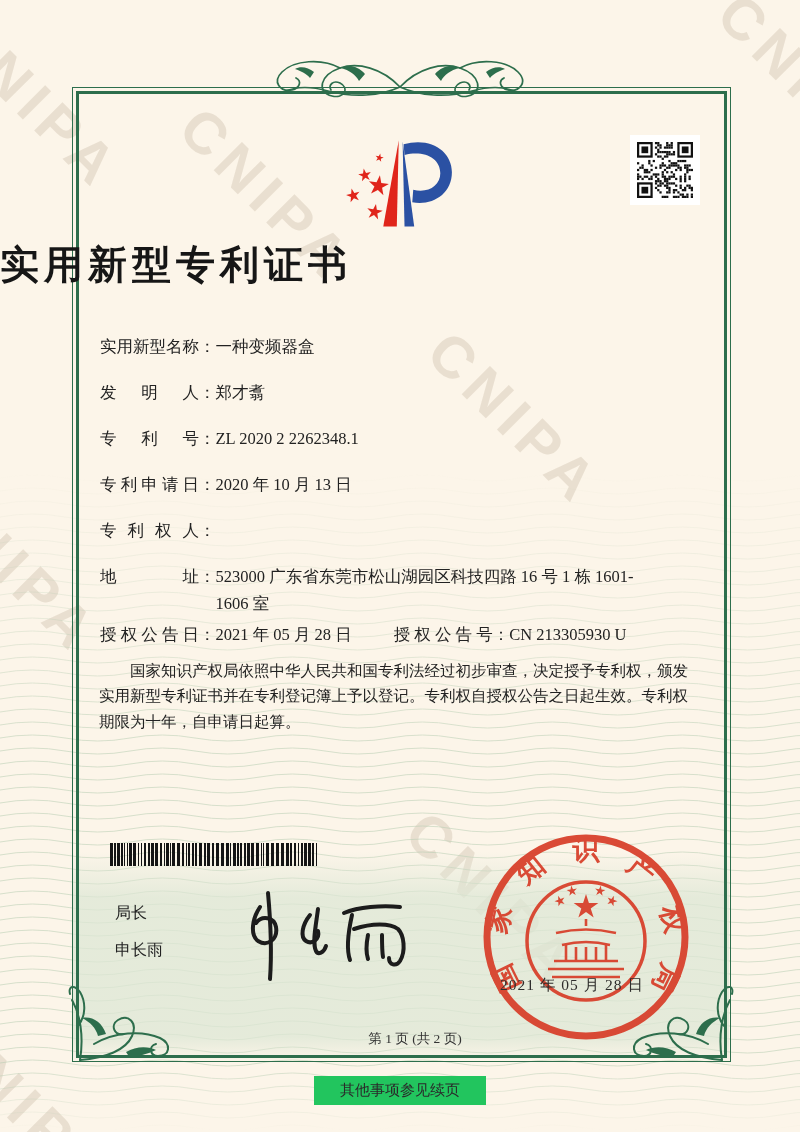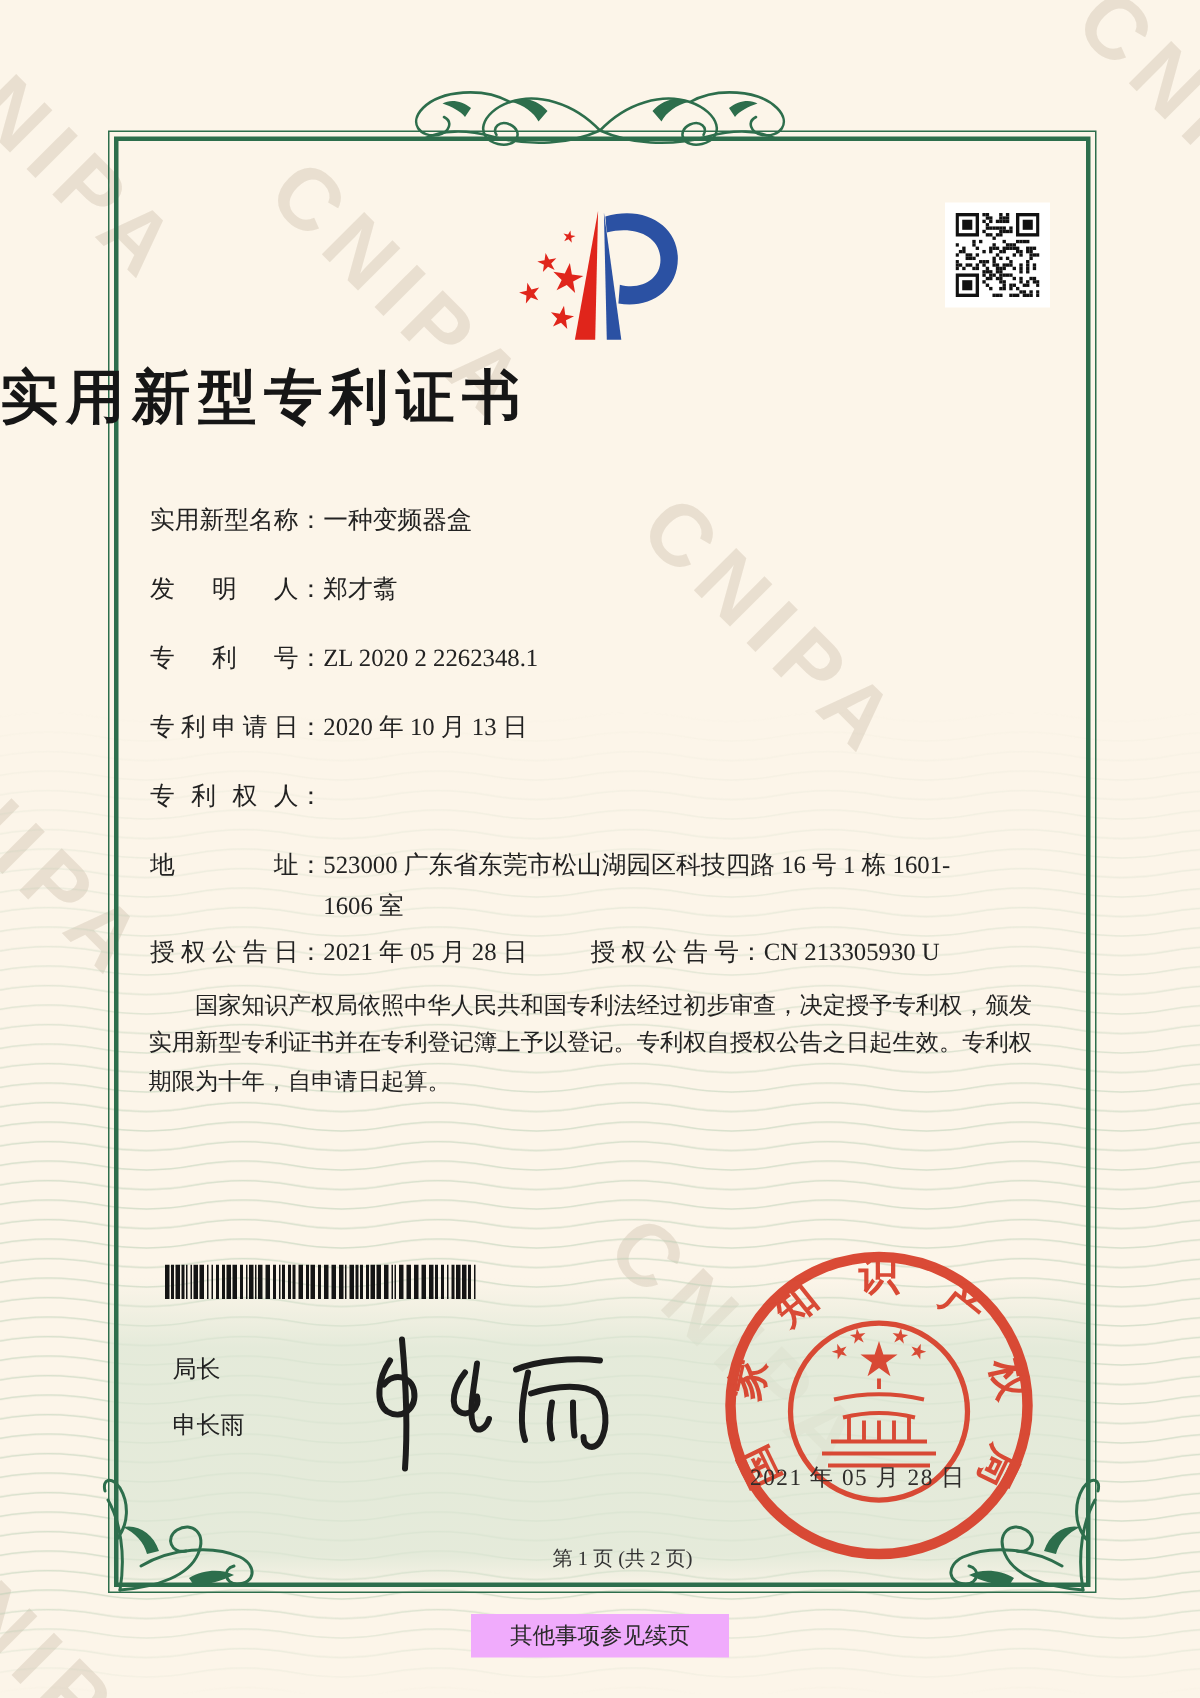--- a/index.html
+++ b/index.html
@@ -70,21 +70,21 @@
   .seal svg{opacity:0.94;}
   .seal-char{font-size:27px;font-weight:bold;fill:#d8402b;font-family:"Liberation Serif","DejaVu Serif",serif;}
   .seal-date{
     position:absolute;left:500px;top:975px;z-index:6;
     font-size:15.5px;letter-spacing:1px;color:#2e2d2b;white-space:nowrap;
   }
   
   .page-no{position:absolute;left:15px;top:1030px;width:100%;text-align:center;font-size:13.5px;color:#333;z-index:4;}
   .continuation{
     position:absolute;left:50%;top:1076px;transform:translateX(-50%);z-index:4;
-    background:#f0abfc;padding:5px 26px;font-size:15px;color:#2a2a2a;white-space:nowrap;
+    background:#22c55e;padding:5px 26px;font-size:15px;color:#2a2a2a;white-space:nowrap;
   }
 </style>
 </head>
 <body>
 
 <div class="wm" style="left:-18px;top:2px">CNIPA</div>
 <div class="wm" style="left:214px;top:94px">CNIPA</div>
 <div class="wm" style="left:462px;top:318px">CNIPA</div>
 <div class="wm" style="left:-40px;top:466px">CNIPA</div>
 <div class="wm" style="left:440px;top:798px">CNIPA</div>

